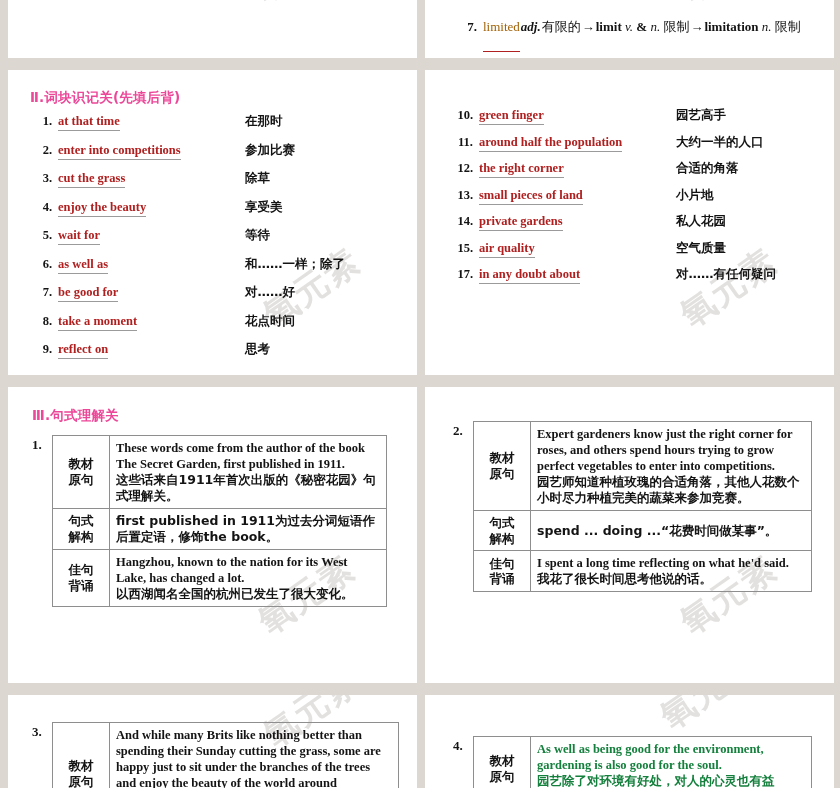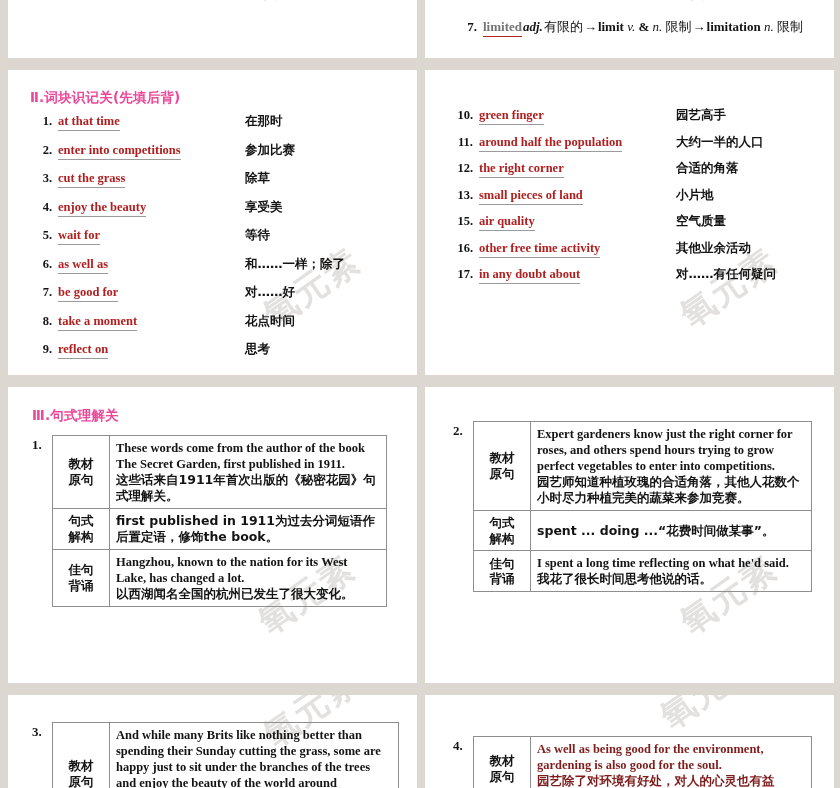--- a/index.html
+++ b/index.html
@@ -74,24 +74,24 @@
     color: #141414;
   }
   .deriv-num {
     font-weight: bold;
     width: 26px;
     text-align: right;
     margin-right: 6px;
     flex: none;
   }
   .kw-red {
-    color: #737373;
-    font-weight: bold;
+    color: #a16207;
+    font-weight: normal;
     border-bottom: 1.5px solid #b02020;
-    padding-bottom: 1px;
+    padding-bottom: 16px;
   }
   .pos { font-style: italic; font-weight: bold; margin: 0 1px; }
   .arrow { margin: 0 1px; }
   .deriv-rest b { font-weight: bold; }
 
   
   .plist { margin-top: 6px; }
   .prow {
     display: flex;
     align-items: baseline;
@@ -167,21 +167,21 @@
   }
   td.body .en-line {
     font-weight: bold;
     font-family: "Liberation Serif", serif;
   }
   td.body .zh-line {
     font-weight: bold;
     font-family: "DejaVu Sans", sans-serif;
     font-size: 12.5px;
   }
-  td.body.red .en-line, td.body.red .zh-line { color: #7f1d1d; }
+  td.body.red .en-line, td.body.red .zh-line { color: #15803d; }
 
   .tbl-wrap { flex: 1 1 auto; }
 
   
   .row-3 .inner { padding-top: 16px; }
 </style>
 </head>
 <body>
 
 <div class="deck">
@@ -288,30 +288,30 @@
           <span class="sp"></span>
           <span class="zh">合适的角落</span>
         </div>
         <div class="prow">
           <span class="num">13.</span>
           <span class="en">small pieces of land</span>
           <span class="sp"></span>
           <span class="zh">小片地</span>
         </div>
         <div class="prow">
+          <span class="num">14.</span>
+          <span class="en">private gardens</span>
+          <span class="sp"></span>
+          <span class="zh">私人花园</span>
+        </div>
+        <div class="prow">
           <span class="num">15.</span>
           <span class="en">air quality</span>
           <span class="sp"></span>
           <span class="zh">空气质量</span>
-        </div>
-        <div class="prow">
-          <span class="num">16.</span>
-          <span class="en">other free time activity</span>
-          <span class="sp"></span>
-          <span class="zh">其他业余活动</span>
         </div>
         <div class="prow">
           <span class="num">17.</span>
           <span class="en">in any doubt about</span>
           <span class="sp"></span>
           <span class="zh">对……有任何疑问</span>
         </div>
       </div>
     </div>
   </div>
@@ -368,21 +368,21 @@
 原句</td>
               <td class="body">
                 <div class="en-line">Expert gardeners know just the right corner for roses, and others spend hours trying to grow perfect vegetables to enter into competitions.</div>
                 <div class="zh-line">园艺师知道种植玫瑰的合适角落，其他人花数个小时尽力种植完美的蔬菜来参加竞赛。</div>
               </td>
             </tr>
             <tr>
               <td class="label">句式
 解构</td>
               <td class="body">
-                <div class="zh-line">spent ... doing ...“花费时间做某事”。</div>
+                <div class="zh-line">spend ... doing ...“花费时间做某事”。</div>
               </td>
             </tr>
             <tr>
               <td class="label">佳句
 背诵</td>
               <td class="body">
                 <div class="en-line">I spent a long time reflecting on what he'd said.</div>
                 <div class="zh-line">我花了很长时间思考他说的话。</div>
               </td>
             </tr>

